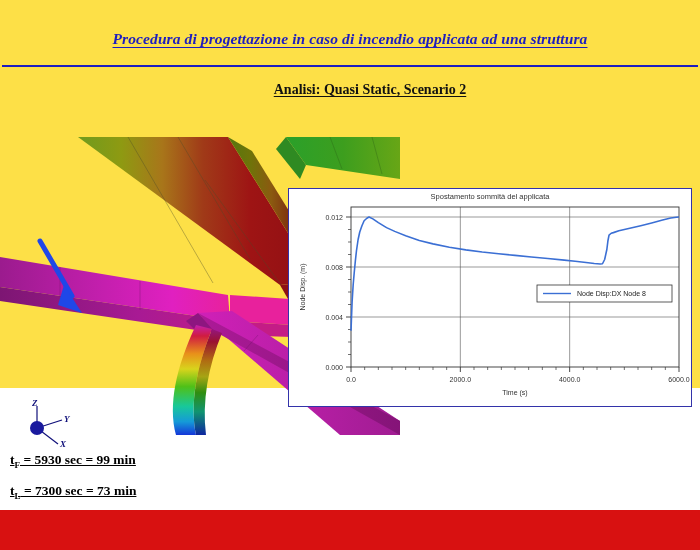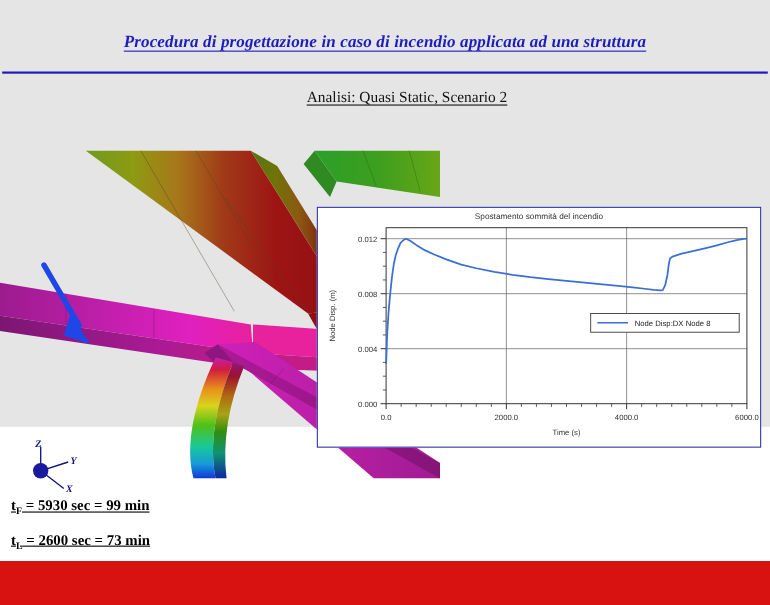--- a/index.html
+++ b/index.html
@@ -1,33 +1,33 @@
 <!DOCTYPE html>
 <html><head>
 <meta charset="utf-8">
 <style>
   html,body{margin:0;padding:0;}
   body{
     width:700px;height:550px;overflow:hidden;background:#ffffff;
     font-family:"Liberation Serif",serif;position:relative;
   }
-  #slide{position:absolute;inset:0;width:700px;height:388px;background:#e5e5e5;}
+  #slide{position:absolute;inset:0;width:700px;height:388px;background:#fde047;}
 
   
   .title-wrap{position:absolute;left:0;top:30px;width:700px;text-align:center;}
   .slide-title{
     display:inline-block;font-family:"Liberation Serif",serif;font-style:italic;
     font-weight:bold;font-size:15.5px;color:#1d1dbf;letter-spacing:.1px;
     text-decoration:underline;text-underline-offset:3px;
   }
   .header-rule{position:absolute;left:2px;top:65px;width:696px;height:2px;background:#1d1dbf;}
 
   .analysis-wrap{position:absolute;left:0;top:80px;width:700px;text-align:center;}
   .analysis-title{
-    display:inline-block;font-family:"Liberation Serif",serif;font-weight:normal;
+    display:inline-block;font-family:"Liberation Serif",serif;font-weight:bold;
     font-size:14px;color:#111;text-decoration:underline;text-underline-offset:2px;margin-left:40px;
   }
 
   .red-sub{
     position:absolute;left:14px;top:115px;font-family:"Liberation Serif",serif;
     font-style:italic;font-weight:bold;font-size:14px;color:#e01010;
   }
 
   
   #fea{position:absolute;left:0px;top:135px;width:400px;height:300px;}
@@ -242,24 +242,24 @@
       <line x1="25" y1="30" x2="46" y2="46" stroke="#10107a" stroke-width="1.2"></line>
       <circle cx="25" cy="30" r="7" fill="#1a1a9e"></circle>
     </svg>
     <span class="triad-lbl" style="left:20px;top:0px;">Z</span>
     <span class="triad-lbl" style="left:52px;top:16px;">Y</span>
     <span class="triad-lbl" style="left:48px;top:41px;">X</span>
   </div>
 
   <div class="tlabel" id="tF"><span>t</span><sub>F</sub><span> = 5930 sec = 99 min</span></div>
 
-  <div class="tlabel" id="tL"><span>t</span><sub>L</sub><span> = 2600 sec = 73 min</span></div>
+  <div class="tlabel" id="tL"><span>t</span><sub>L</sub><span> = 7300 sec = 73 min</span></div>
 
   <div id="chart-panel">
-    <div id="chart-title">Spostamento sommità del incendio</div>
+    <div id="chart-title">Spostamento sommità del applicata</div>
     <svg id="chart-svg" width="401" height="216">
         <line x1="62" y1="128" x2="390" y2="128" stroke="#555" stroke-width="0.6"></line>
         <line x1="62" y1="78" x2="390" y2="78" stroke="#555" stroke-width="0.6"></line>
         <line x1="62" y1="28" x2="390" y2="28" stroke="#555" stroke-width="0.6"></line>
         <line x1="171.33333333333331" y1="18" x2="171.33333333333331" y2="178" stroke="#555" stroke-width="0.6"></line>
         <line x1="280.66666666666663" y1="18" x2="280.66666666666663" y2="178" stroke="#555" stroke-width="0.6"></line>
         <rect x="62" y="18" width="328" height="160" fill="none" stroke="#333" stroke-width="0.9"></rect>
         <line x1="57" y1="178" x2="62" y2="178" stroke="#333" stroke-width="0.9"></line>
         <text x="54" y="180.6" text-anchor="end" class="ax-txt">0.000</text>
         <line x1="57" y1="128" x2="62" y2="128" stroke="#333" stroke-width="0.9"></line>

